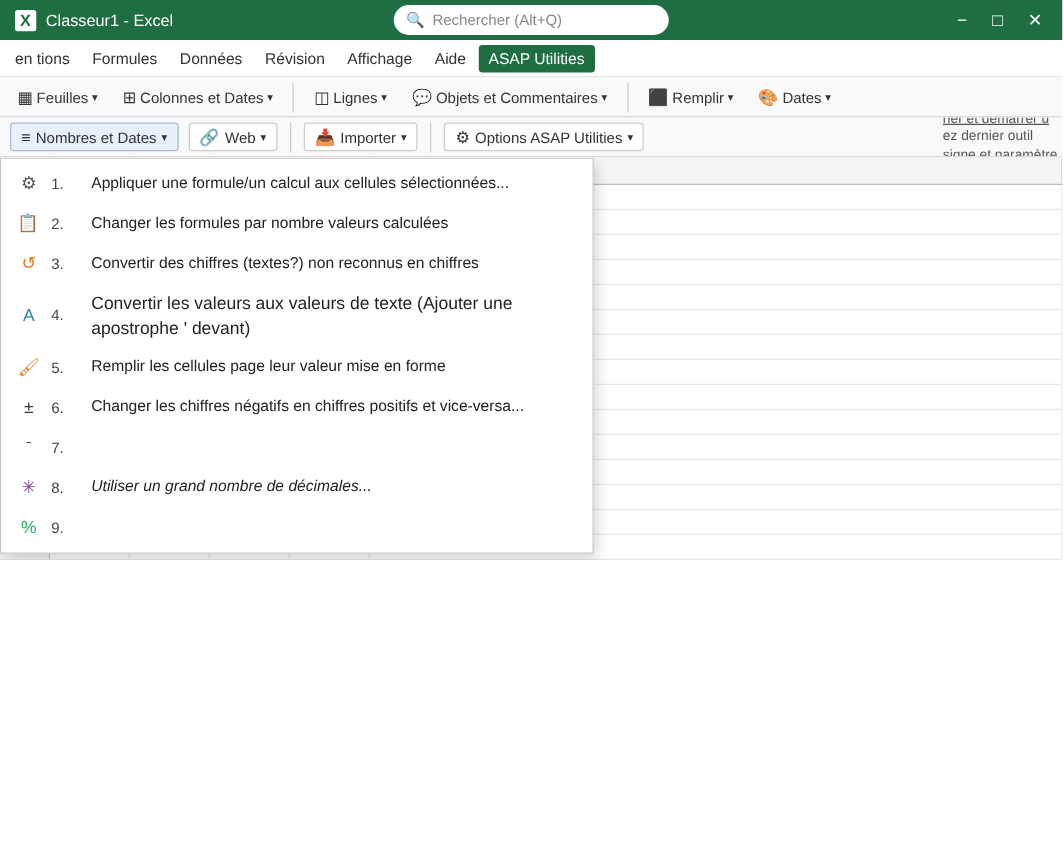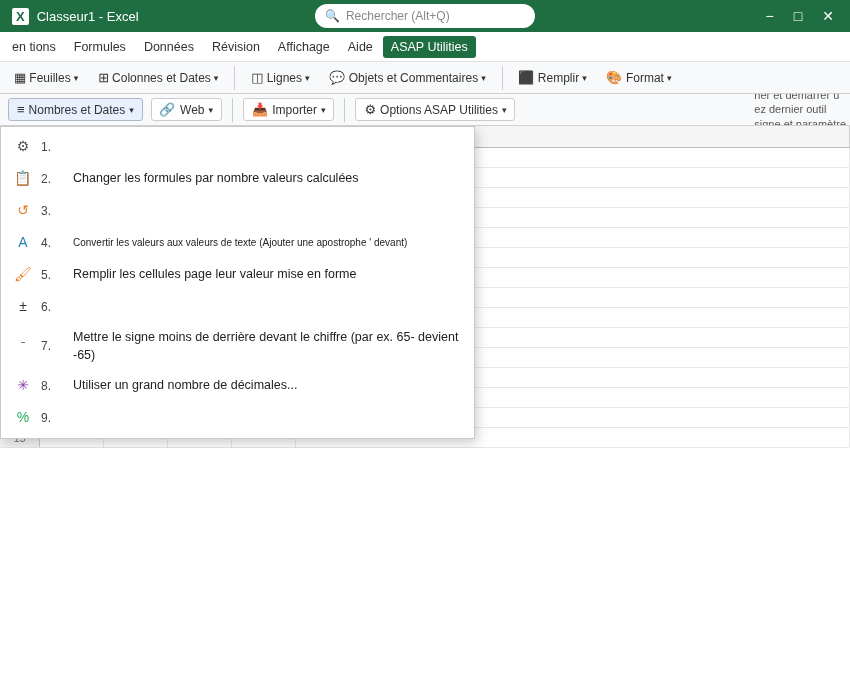--- a/index.html
+++ b/index.html
@@ -172,21 +172,21 @@
     <span style="font-size:9px;">▾</span>
   </button>
   <div class="toolbar-separator"></div>
   <button class="ribbon-btn" style="border:none; background:transparent; font-size:12px; display:flex; align-items:center; gap:3px;">
     <span style="font-size:13px;">⬛</span>
     <span>Remplir</span>
     <span style="font-size:9px;">▾</span>
   </button>
   <button class="ribbon-btn" style="border:none; background:transparent; font-size:12px; display:flex; align-items:center; gap:3px;">
     <span style="font-size:13px;">🎨</span>
-    <span>Format</span>
+    <span>Dates</span>
     <span style="font-size:9px;">▾</span>
   </button>
 </div>
 
 <div style="background:#f8f9fa; border-bottom:1px solid #d0d0d0; padding:3px 8px; display:flex; align-items:center; gap:8px; height:32px; position:relative; overflow:hidden;">
   <button class="toolbar-btn active-dropdown" style="border:1px solid #b0b8c8; background:#e8f0fe; display:flex; align-items:center; gap:4px; font-size:12px; padding:3px 8px;">
     <span style="font-size:13px;">≡</span>
     <span>Nombres et Dates</span>
     <span style="font-size:9px;">▾</span>
   </button>
@@ -202,21 +202,21 @@
     <span style="font-size:9px;">▾</span>
   </button>
   <div class="toolbar-separator"></div>
   <button class="toolbar-btn" style="display:flex; align-items:center; gap:4px; font-size:12px;">
     <span style="font-size:13px;">⚙</span>
     <span>Options ASAP Utilities</span>
     <span style="font-size:9px;">▾</span>
   </button>
 
   <div style="position:absolute; right:0; top:0; height:100%; display:flex; flex-direction:column; justify-content:center; font-size:11px; color:#555; padding-right:4px; overflow:hidden; max-width:160px;">
-    <span style="line-height:1.3;">her et démarrer u</span>
+    <span style="line-height:1.3;text-decoration:underline;">her et démarrer u</span>
     <span style="line-height:1.3;">ez dernier outil</span>
     <span style="line-height:1.3;">signe et paramètre</span>
   </div>
 </div>
 
 <div style="position:relative; flex:1; overflow:hidden; background:#fff;">
 
   <div style="display:flex; background:#f5f5f5; border-bottom:1px solid #bbb; height:22px; position:relative; z-index:1;">
     <div style="width:40px; border-right:1px solid #ccc; background:#f5f5f5;"></div>
     <div style="width:64px; text-align:center; font-size:12px; color:#555; border-right:1px solid #d0d0d0; line-height:22px;">D</div>
@@ -348,53 +348,55 @@
         <div style="flex: 1 1 0%; border-right: 1px solid rgb(232, 232, 232); font-size: 12px; line-height: 20px; padding: 0px 4px;"></div>
       </div>
     </div>
 
   <div class="dropdown-menu" style="top:0; left:0; position:absolute;">
 
     <div id="dropdown-items">
         <div class="dropdown-item">
     <span style="width:20px; height:20px; display:flex; align-items:center; justify-content:center; font-size:14px; color:#555; flex-shrink:0;">⚙</span>
     <span style="color:#444; font-size:12px; min-width:24px;">1.</span>
+    <span style="font-size:12.5px; color:#222;">Appliquer une formule/un calcul aux cellules sélectionnées...</span>
   </div>
         <div class="dropdown-item">
     <span style="width:20px; height:20px; display:flex; align-items:center; justify-content:center; font-size:14px; color:#217346; flex-shrink:0;">📋</span>
     <span style="color:#444; font-size:12px; min-width:24px;">2.</span>
     <span style="font-size:12.5px; color:#222;">Changer les formules par nombre valeurs calculées</span>
   </div>
         <div class="dropdown-item">
     <span style="width:20px; height:20px; display:flex; align-items:center; justify-content:center; font-size:14px; color:#e67e22; flex-shrink:0;">↺</span>
     <span style="color:#444; font-size:12px; min-width:24px;">3.</span>
+    <span style="font-size:12.5px; color:#222;">Convertir des chiffres (textes?) non reconnus en chiffres</span>
   </div>
         <div class="dropdown-item">
     <span style="width:20px; height:20px; display:flex; align-items:center; justify-content:center; font-size:14px; color:#2980b9; flex-shrink:0;">A</span>
     <span style="color:#444; font-size:12px; min-width:24px;">4.</span>
-    <span style="font-size:10px; color:#222;">Convertir les valeurs aux valeurs de texte (Ajouter une apostrophe ' devant)</span>
+    <span style="font-size:14px; color:#222;">Convertir les valeurs aux valeurs de texte (Ajouter une apostrophe ' devant)</span>
   </div>
         <div class="dropdown-item">
     <span style="width:20px; height:20px; display:flex; align-items:center; justify-content:center; font-size:14px; color:#e67e22; flex-shrink:0;">🖌</span>
     <span style="color:#444; font-size:12px; min-width:24px;">5.</span>
     <span style="font-size:12.5px; color:#222;">Remplir les cellules page leur valeur mise en forme</span>
   </div>
         <div class="dropdown-item">
     <span style="width:20px; height:20px; display:flex; align-items:center; justify-content:center; font-size:14px; color:#333; flex-shrink:0;">±</span>
     <span style="color:#444; font-size:12px; min-width:24px;">6.</span>
+    <span style="font-size:12.5px; color:#222;">Changer les chiffres négatifs en chiffres positifs et vice-versa...</span>
   </div>
         <div class="dropdown-item">
     <span style="width:20px; height:20px; display:flex; align-items:center; justify-content:center; font-size:14px; color:#333; flex-shrink:0;">⁻</span>
     <span style="color:#444; font-size:12px; min-width:24px;">7.</span>
-    <span style="font-size:12.5px; color:#222;">Mettre le signe moins de derrière devant le chiffre (par ex. 65- devient -65)</span>
   </div>
         <div class="dropdown-item">
     <span style="width:20px; height:20px; display:flex; align-items:center; justify-content:center; font-size:14px; color:#8e44ad; flex-shrink:0;">✳</span>
     <span style="color:#444; font-size:12px; min-width:24px;">8.</span>
-    <span style="font-size:12.5px; color:#222;">Utiliser un grand nombre de décimales...</span>
+    <span style="font-size:12.5px; color:#222;font-style:italic;">Utiliser un grand nombre de décimales...</span>
   </div>
         <div class="dropdown-item">
     <span style="width:20px; height:20px; display:flex; align-items:center; justify-content:center; font-size:14px; color:#27ae60; flex-shrink:0;">%</span>
     <span style="color:#444; font-size:12px; min-width:24px;">9.</span>
   </div>
       </div>
   </div>
 </div>
 
 </body></html>

